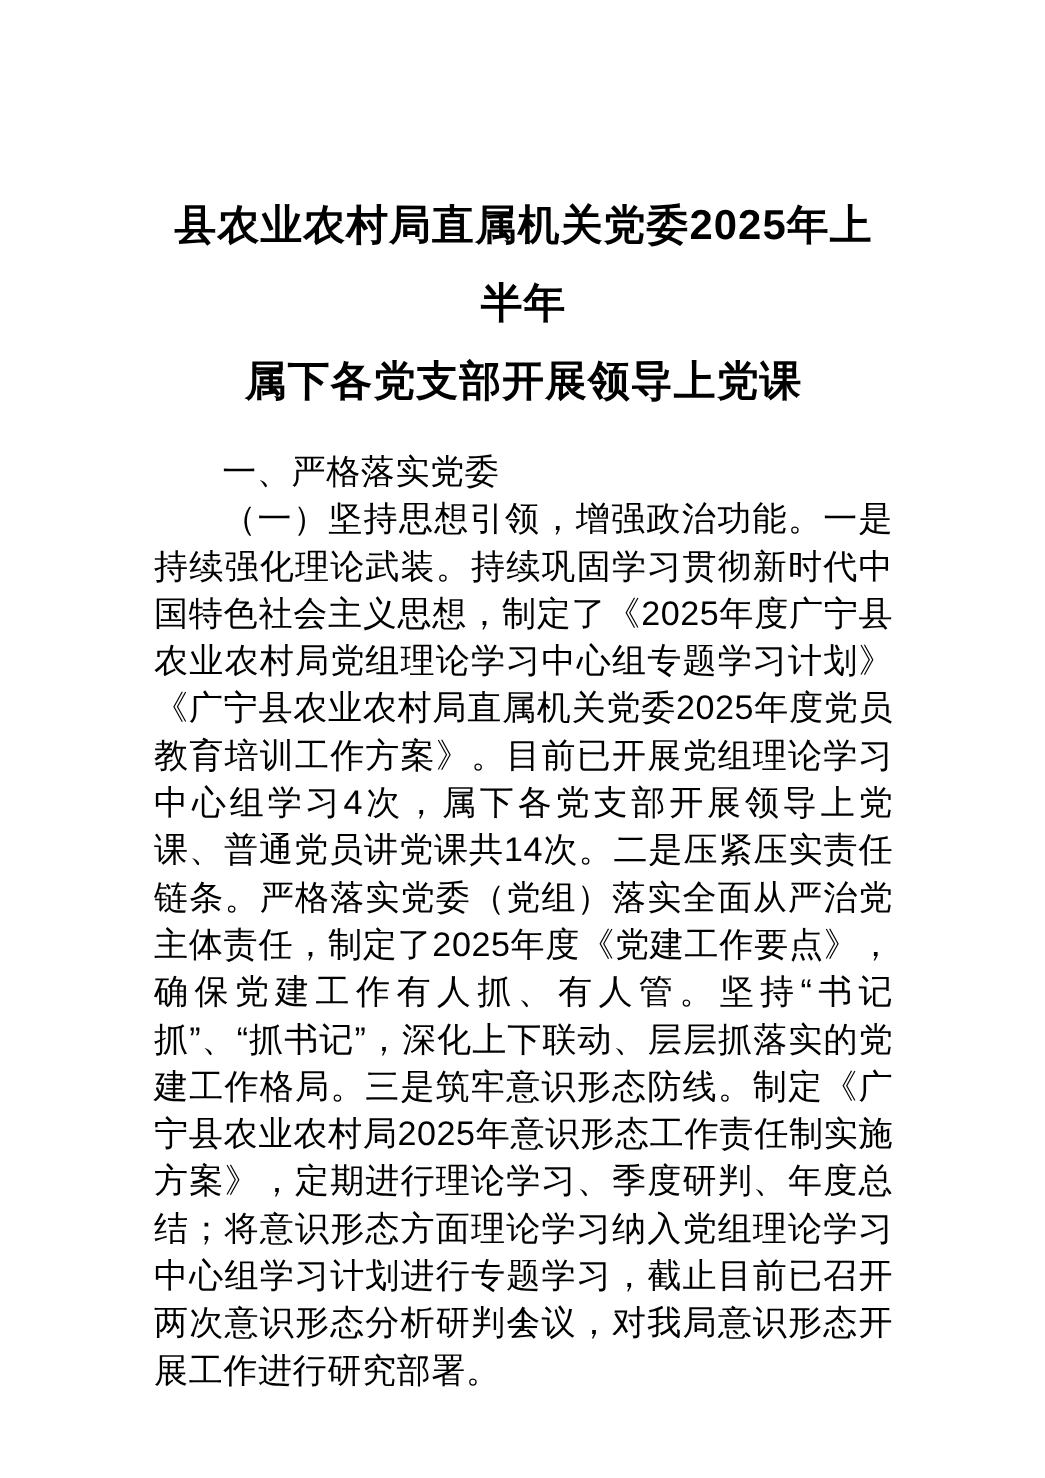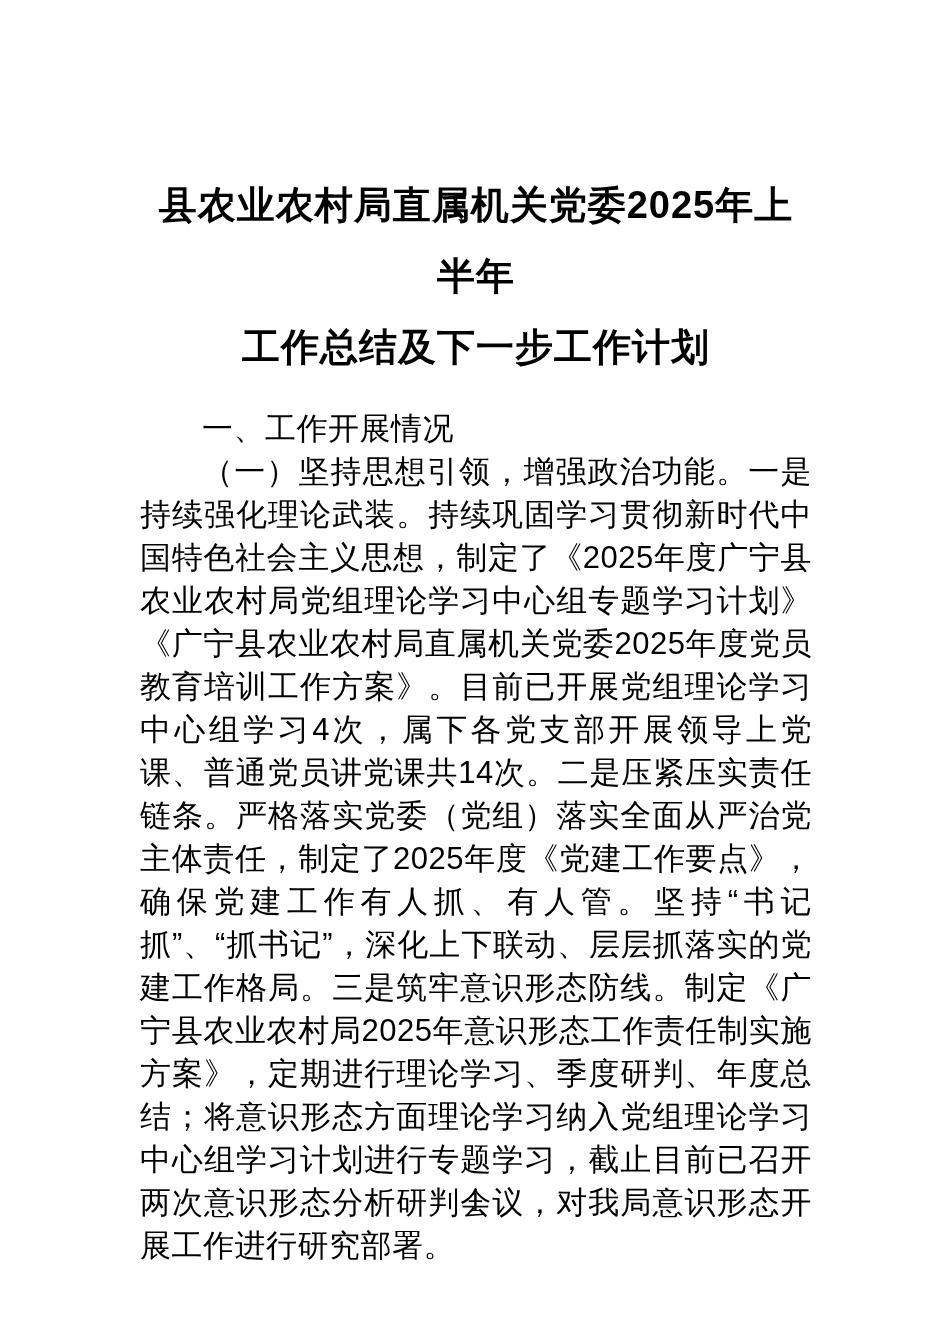--- a/index.html
+++ b/index.html
@@ -53,24 +53,24 @@
   }
 </style>
 </head>
 <body>
 
 <div class="page">
   <div class="content">
 
     <div class="doc-title">
       <div>县农业农村局直属机关党委2025年上半年</div>
-      <div>工作总结及下一步工作计划</div>
+      <div>属下各党支部开展领导上党课</div>
     </div>
 
     <div class="body-block">
-      <p>一、工作开展情况</p>
+      <p>一、严格落实党委</p>
       <p>（一）坚持思想引领，增强政治功能。一是持续强化理论武装。持续巩固学习贯彻新时代中国特色社会主义思想，制定了《2025年度广宁县农业农村局党组理论学习中心组专题学习计划》《广宁县农业农村局直属机关党委2025年度党员教育培训工作方案》。目前已开展党组理论学习中心组学习4次，属下各党支部开展领导上党课、普通党员讲党课共14次。二是压紧压实责任链条。严格落实党委（党组）落实全面从严治党主体责任，制定了2025年度《党建工作要点》，确保党建工作有人抓、有人管。坚持“书记抓”、“抓书记”，深化上下联动、层层抓落实的党建工作格局。三是筑牢意识形态防线。制定《广宁县农业农村局2025年意识形态工作责任制实施方案》，定期进行理论学习、季度研判、年度总结；将意识形态方面理论学习纳入党组理论学习中心组学习计划进行专题学习，截止目前已召开两次意识形态分析研判会议，对我局意识形态开展工作进行研究部署。</p>
     </div>
 
   </div>
 
   <div class="page-number">1</div>
 </div>
 
 </body></html>

